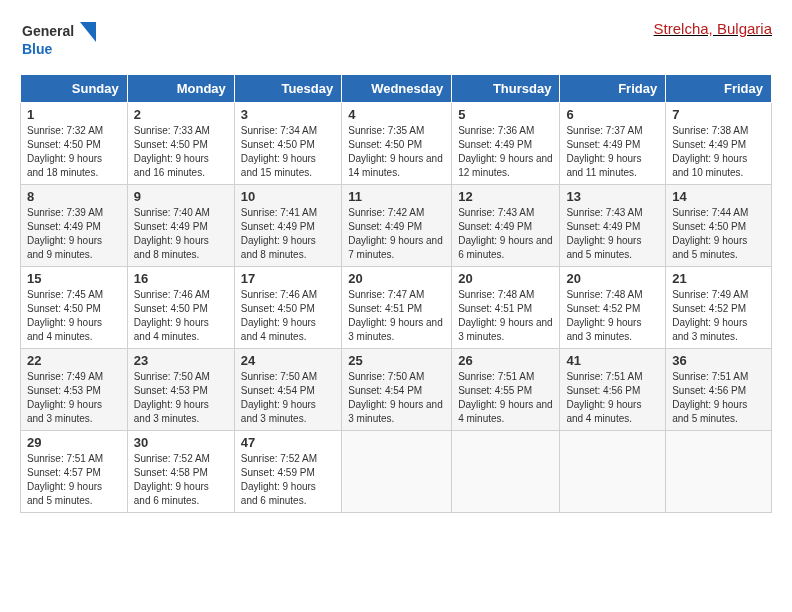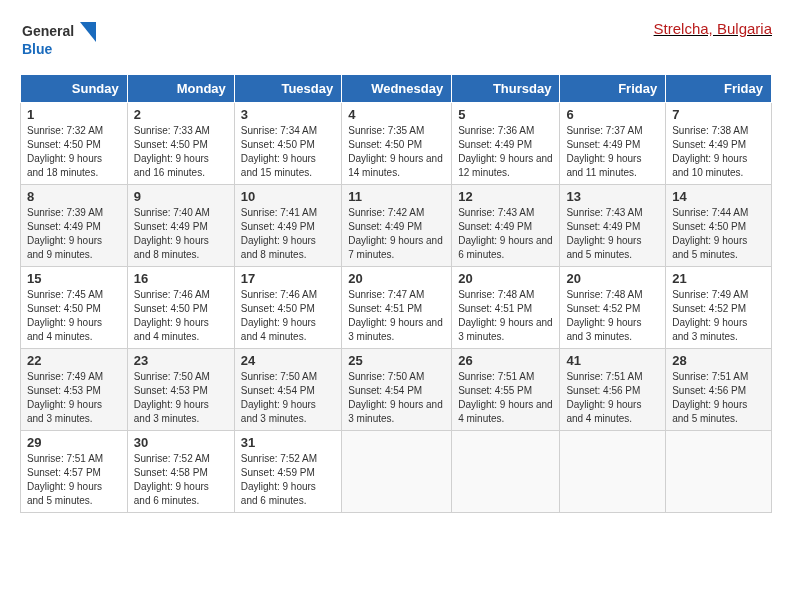--- a/index.html
+++ b/index.html
@@ -320,21 +320,21 @@
         </td>
         <td>
           <span class="day-num">41</span>
         <div class="day-info">
           Sunrise: 7:51 AM<br>
           Sunset: 4:56 PM<br>
           Daylight: 9 hours and 4 minutes.
         </div>
         </td>
         <td>
-          <span class="day-num">28</span>
+          <span class="day-num">36</span>
         <div class="day-info">
           Sunrise: 7:51 AM<br>
           Sunset: 4:56 PM<br>
           Daylight: 9 hours and 5 minutes.
         </div>
         </td>
       </tr>
       <tr>
         <td>
           <span class="day-num">29</span>
@@ -346,21 +346,21 @@
         </td>
         <td>
           <span class="day-num">30</span>
         <div class="day-info">
           Sunrise: 7:52 AM<br>
           Sunset: 4:58 PM<br>
           Daylight: 9 hours and 6 minutes.
         </div>
         </td>
         <td>
-          <span class="day-num">31</span>
+          <span class="day-num">47</span>
         <div class="day-info">
           Sunrise: 7:52 AM<br>
           Sunset: 4:59 PM<br>
           Daylight: 9 hours and 6 minutes.
         </div>
         </td>
         <td class="empty-cell"></td>
         <td class="empty-cell"></td>
         <td class="empty-cell"></td>
         <td class="empty-cell"></td>

